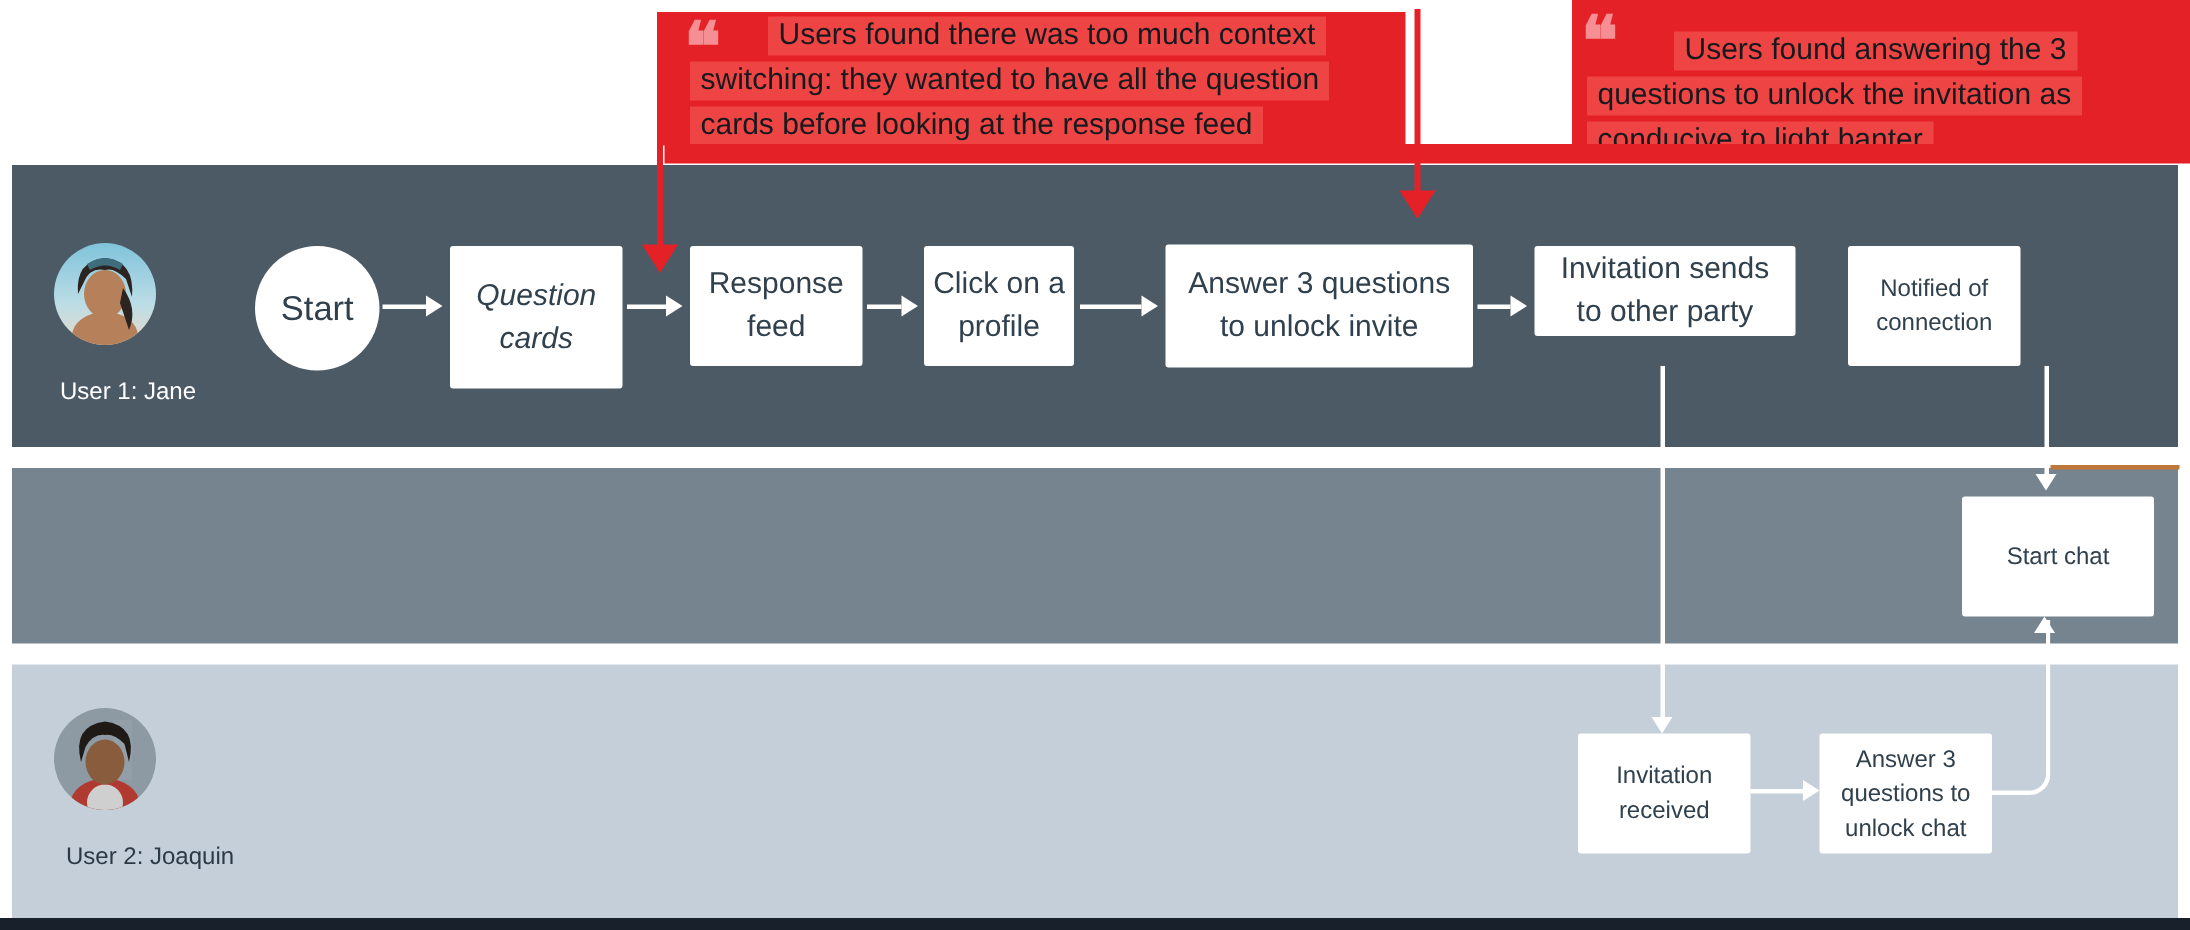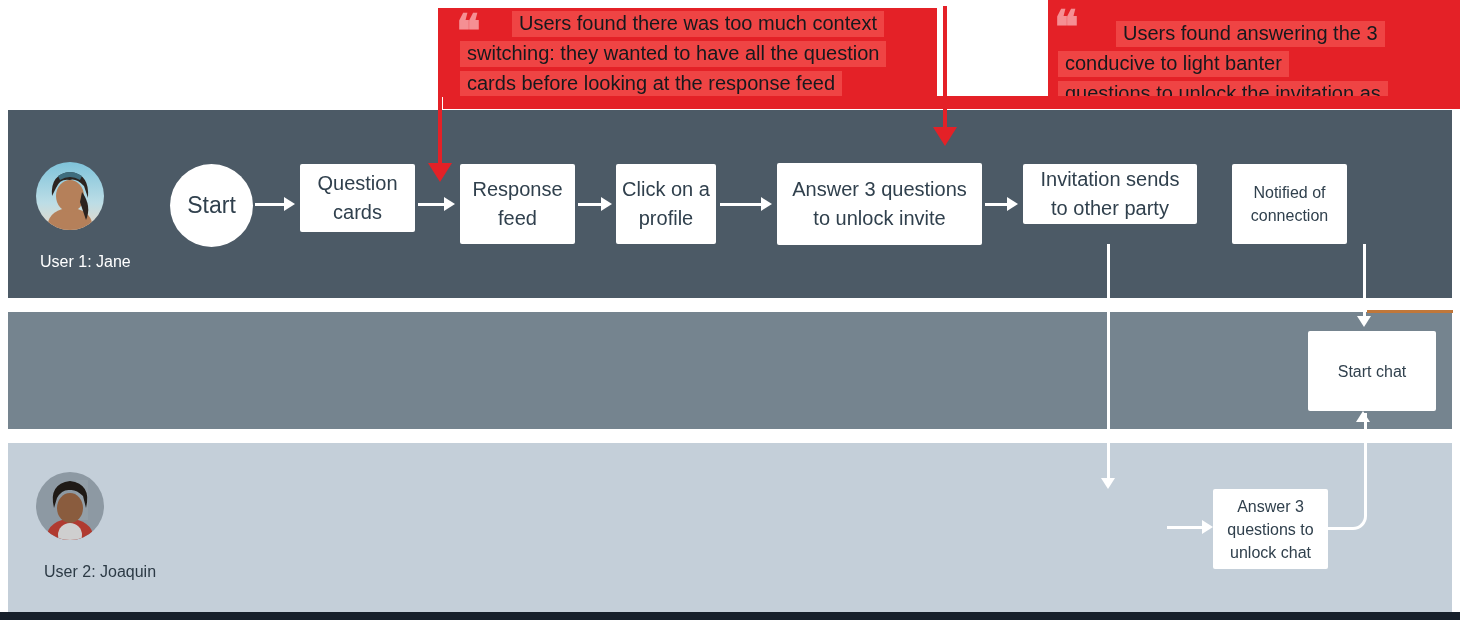--- a/index.html
+++ b/index.html
@@ -102,35 +102,37 @@
       <ellipse cx="34" cy="63" rx="12" ry="12" fill="#cfcfcf"></ellipse>
       <ellipse cx="34" cy="36" rx="13" ry="15" fill="#8a5c3e"></ellipse>
       <path d="M18 36 Q12 12 34 9 Q56 12 50 36 L47 24 Q40 17 34 18 Q26 17 21 26 Z" fill="#1f1a16"></path>
     </svg>
   </div>
 
   <div class="lane-label" style="left:40px; top:245px;">User 1: Jane</div>
   <div class="lane-label dark" style="left:44px; top:555px;">User 2: Joaquin</div>
 
   <div class="node start-circle" style="left:170px; top:164px; width:83px; height:83px;">Start</div>
-  <div class="node node-big" style="left:300px; top:164px; width:115px; height:68px;">Question
+  <div class="node node-big" style="left:300px; top:164px; width:115px; height:95px;font-style:italic;">Question
 cards</div>
   <div class="node node-big" style="left:460px; top:164px; width:115px; height:80px;">Response
 feed</div>
   <div class="node node-big" style="left:616px; top:164px; width:100px; height:80px;">Click on a
 profile</div>
   <div class="node node-big" style="left:777px; top:163px; width:205px; height:82px;">Answer 3 questions
 to unlock invite</div>
   <div class="node node-big" style="left:1023px; top:164px; width:174px; height:60px;">Invitation sends
 to other party</div>
   <div class="node node-small" style="left:1232px; top:164px; width:115px; height:80px;">Notified of
 connection</div>
 
   <div class="node node-small" style="left:1308px; top:331px; width:128px; height:80px;">Start chat</div>
 
+  <div class="node node-small" style="left:1052px; top:489px; width:115px; height:80px;">Invitation
+received</div>
   <div class="node node-small" style="left:1213px; top:489px; width:115px; height:80px;">Answer 3
 questions to
 unlock chat</div>
 
   <div>
     <div class="harrow" style="left:255px; top:203px; width:29px;"></div>
     <div class="head-right" style="left:284px; top:197px;"></div>
   </div>
   <div>
     <div class="harrow" style="left:418px; top:203px; width:26px;"></div>
@@ -174,22 +176,22 @@
       <div class="callout-line indent-1"><span>Users found there was too much context</span></div>
       <div class="callout-line"><span>switching: they wanted to have all the question</span></div>
       <div class="callout-line"><span>cards before looking at the response feed</span></div>
     </div>
   </div>
 
   <div class="callout callout-2">
     <span class="quote q2">❝</span>
     <div class="callout-lines">
       <div class="callout-line indent-2"><span>Users found answering the 3</span></div>
+      <div class="callout-line"><span>questions to unlock the invitation as</span></div>
       <div class="callout-line"><span>conducive to light banter</span></div>
-      <div class="callout-line"><span>questions to unlock the invitation as</span></div>
     </div>
   </div>
 
   <div class="red-underline"></div>
 
   <div>
     <div class="red-varrow" style="left:438px; top:96px; height:68px;"></div>
     <div class="red-head-down" style="left:428px; top:163px;"></div>
   </div>
   <div>

